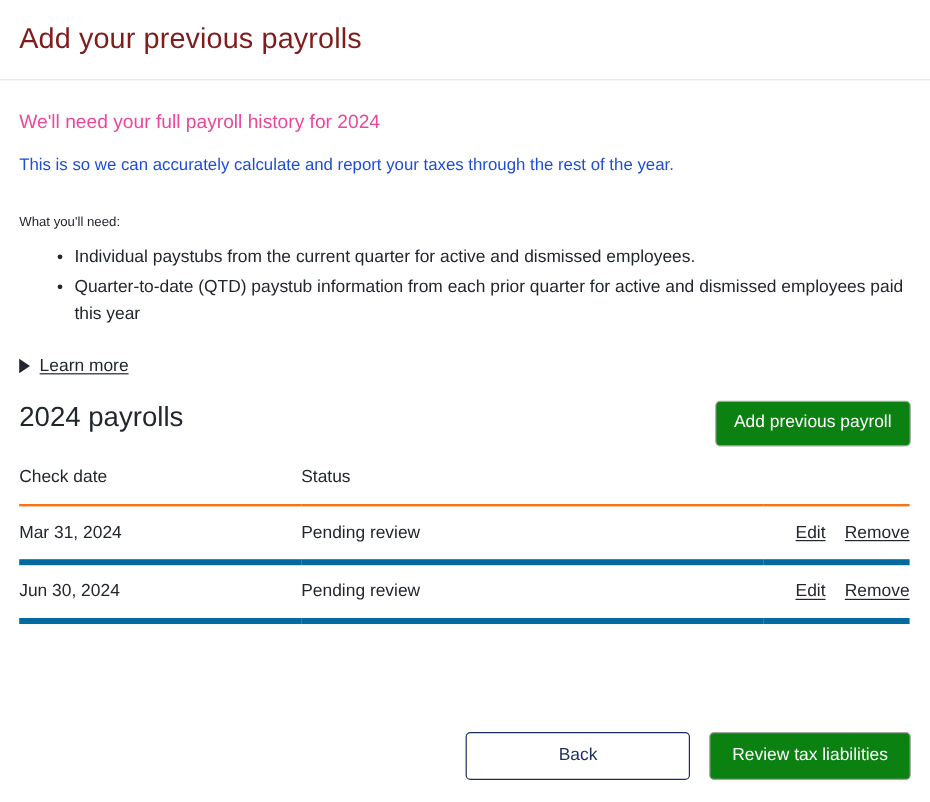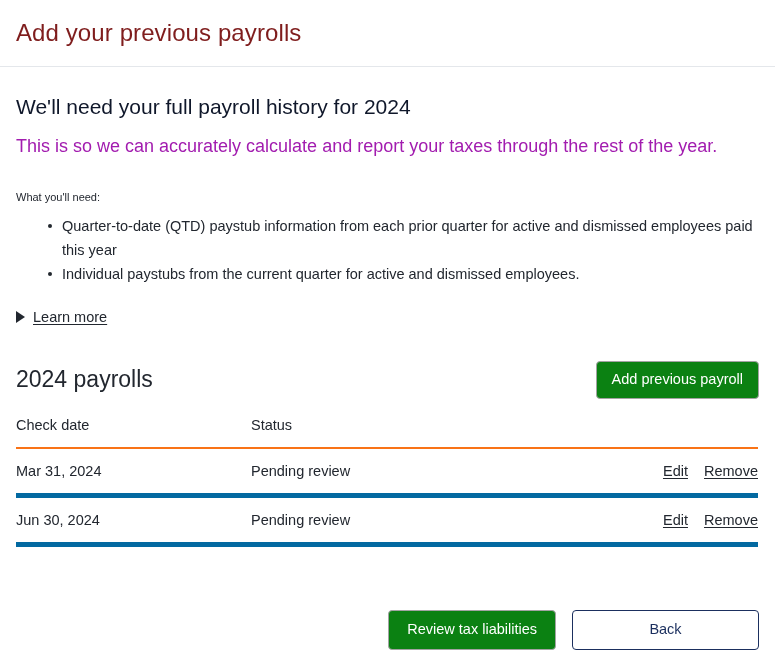--- a/index.html
+++ b/index.html
@@ -32,31 +32,31 @@
     color: #7f1d1d;
     letter-spacing: 0.1px;
   }
 
   
   .content {
     padding: 0 16px;
   }
 
   .section-heading {
-    font-size: 21px;
-    font-weight: 400;
-    color: #0f172a;
+    font-size: 16px;
+    font-weight: 400;
+    color: #ec4899;
     margin: 26px 0 0 0;
     line-height: 1.3;
   }
 
   .lead {
-    font-size: 18px;
+    font-size: 14px;
     line-height: 1.45;
-    color: #a21caf;
+    color: #1d4ed8;
     margin: 13px 0 0 0;
   }
 
   .needs-label {
     font-size: 11px;
     color: #22272f;
     margin: 32px 0 0 0;
   }
 
   ul.needs-list {
@@ -102,23 +102,23 @@
   }
   .learn-more-label {
     font-size: 14.5px;
     color: #22272f;
     text-decoration: underline;
     text-underline-offset: 2px;
   }
 
   
   .payrolls-header {
-    margin-top: 36px;
-    display: flex;
-    align-items: center;
+    margin-top: 21px;
+    display: flex;
+    align-items: flex-start;
     justify-content: space-between;
   }
   .payrolls-title {
     font-size: 23px;
     font-weight: 400;
     color: #22272f;
     line-height: 1.2;
   }
 
   .btn {
@@ -214,22 +214,22 @@
 
 <div class="content">
 
   <h2 class="section-heading">We'll need your full payroll history for 2024</h2>
 
   <p class="lead">This is so we can accurately calculate and report your taxes through the rest of the year.</p>
 
   <p class="needs-label">What you'll need:</p>
 
   <ul class="needs-list">
+    <li>Individual paystubs from the current quarter for active and dismissed employees.</li>
     <li>Quarter-to-date (QTD) paystub information from each prior quarter for active and dismissed employees paid this year</li>
-    <li>Individual paystubs from the current quarter for active and dismissed employees.</li>
   </ul>
 
   <div class="learn-more">
     <span class="disclosure-triangle"></span>
     <span class="learn-more-label">Learn more</span>
   </div>
 
   <div class="payrolls-header">
     <div class="payrolls-title">2024 payrolls</div>
     <button class="btn btn-green">Add previous payroll</button>
@@ -264,15 +264,15 @@
           <span class="row-link">Edit</span>
           <span class="row-link">Remove</span>
         </td>
       </tr>
     </tbody>
   </table>
 
 </div>
 
 <div class="footer">
+  <button class="btn btn-outline btn-back">Back</button>
   <button class="btn btn-green btn-review">Review tax liabilities</button>
-  <button class="btn btn-outline btn-back">Back</button>
 </div>
 
 </body></html>

